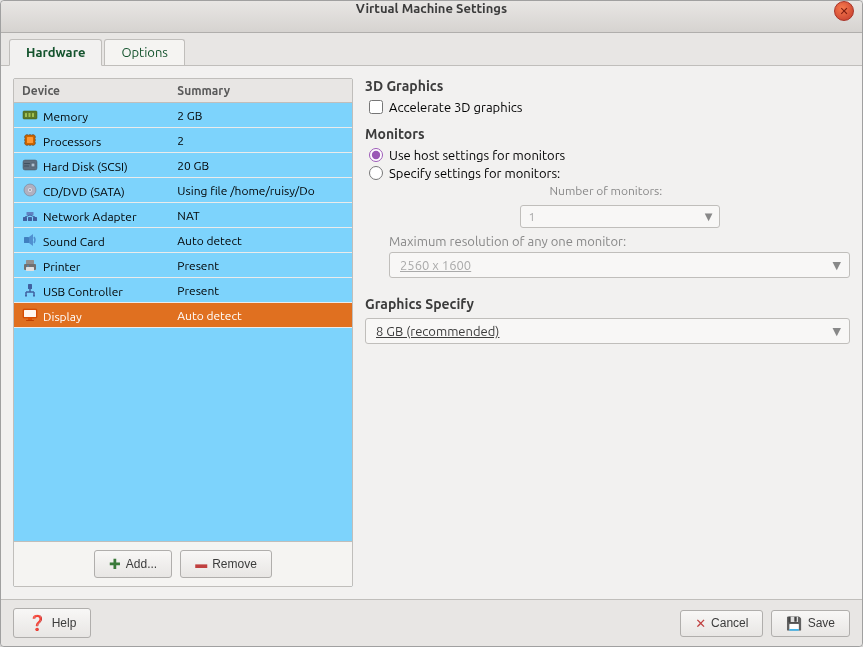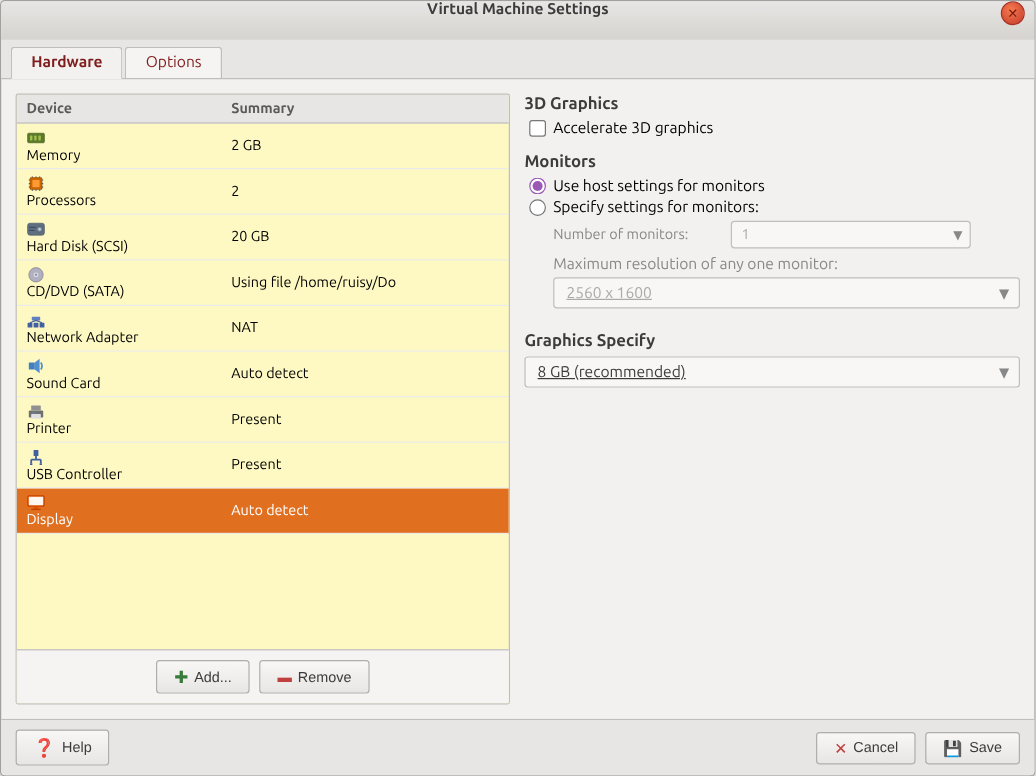--- a/index.html
+++ b/index.html
@@ -62,42 +62,42 @@
       display: flex;
       gap: 2px;
     }
     .tab {
       padding: 5px 16px 6px 16px;
       border: 1px solid #c0bebb;
       border-bottom: none;
       border-radius: 3px 3px 0 0;
       cursor: pointer;
       font-size: 13px;
-      color: #7f1d1d;
+      color: #14532d;
       background: #f5f4f2;
     }
     .tab.active {
       background: #f2f1f0;
       font-weight: bold;
       border-bottom: 1px solid #f2f1f0;
       margin-bottom: -1px;
       z-index: 1;
     }
     .content-area {
       display: flex;
       flex: 1;
       padding: 12px;
       gap: 12px;
     }
     .left-panel {
-      width: 412px;
+      width: 340px;
       display: flex;
       flex-direction: column;
       border: 1px solid #c0bebb;
-      background: #fef9c3;
+      background: #7dd3fc;
       border-radius: 2px;
     }
     .device-table {
       flex: 1;
       overflow: auto;
     }
     .device-table table {
       width: 100%;
       border-collapse: collapse;
     }
@@ -120,23 +120,22 @@
       background: #e07020;
       color: #fff;
     }
     .device-table tbody td {
       padding: 4px 8px;
       font-size: 12px;
       vertical-align: middle;
     }
     .device-name-cell {
       display: flex;
-      align-items: flex-start;
+      align-items: flex-end;
       white-space: nowrap;
-      flex-direction: column;
     }
     .left-buttons {
       display: flex;
       gap: 8px;
       padding: 8px;
       justify-content: center;
       background: #f5f4f2;
       border-top: 1px solid #c0bebb;
     }
     .btn {
@@ -187,20 +186,21 @@
       height: 14px;
       accent-color: #9b59b6;
     }
     .sub-option-row {
       display: flex;
       align-items: center;
       gap: 8px;
       padding-left: 24px;
       margin-bottom: 6px;
       color: #888;
+      flex-direction: column;
     }
     .sub-option-label {
       font-size: 12px;
       color: #888;
       min-width: 140px;
     }
     .dropdown {
       border: 1px solid #c0bebb;
       border-radius: 3px;
       background: #f8f7f6;

